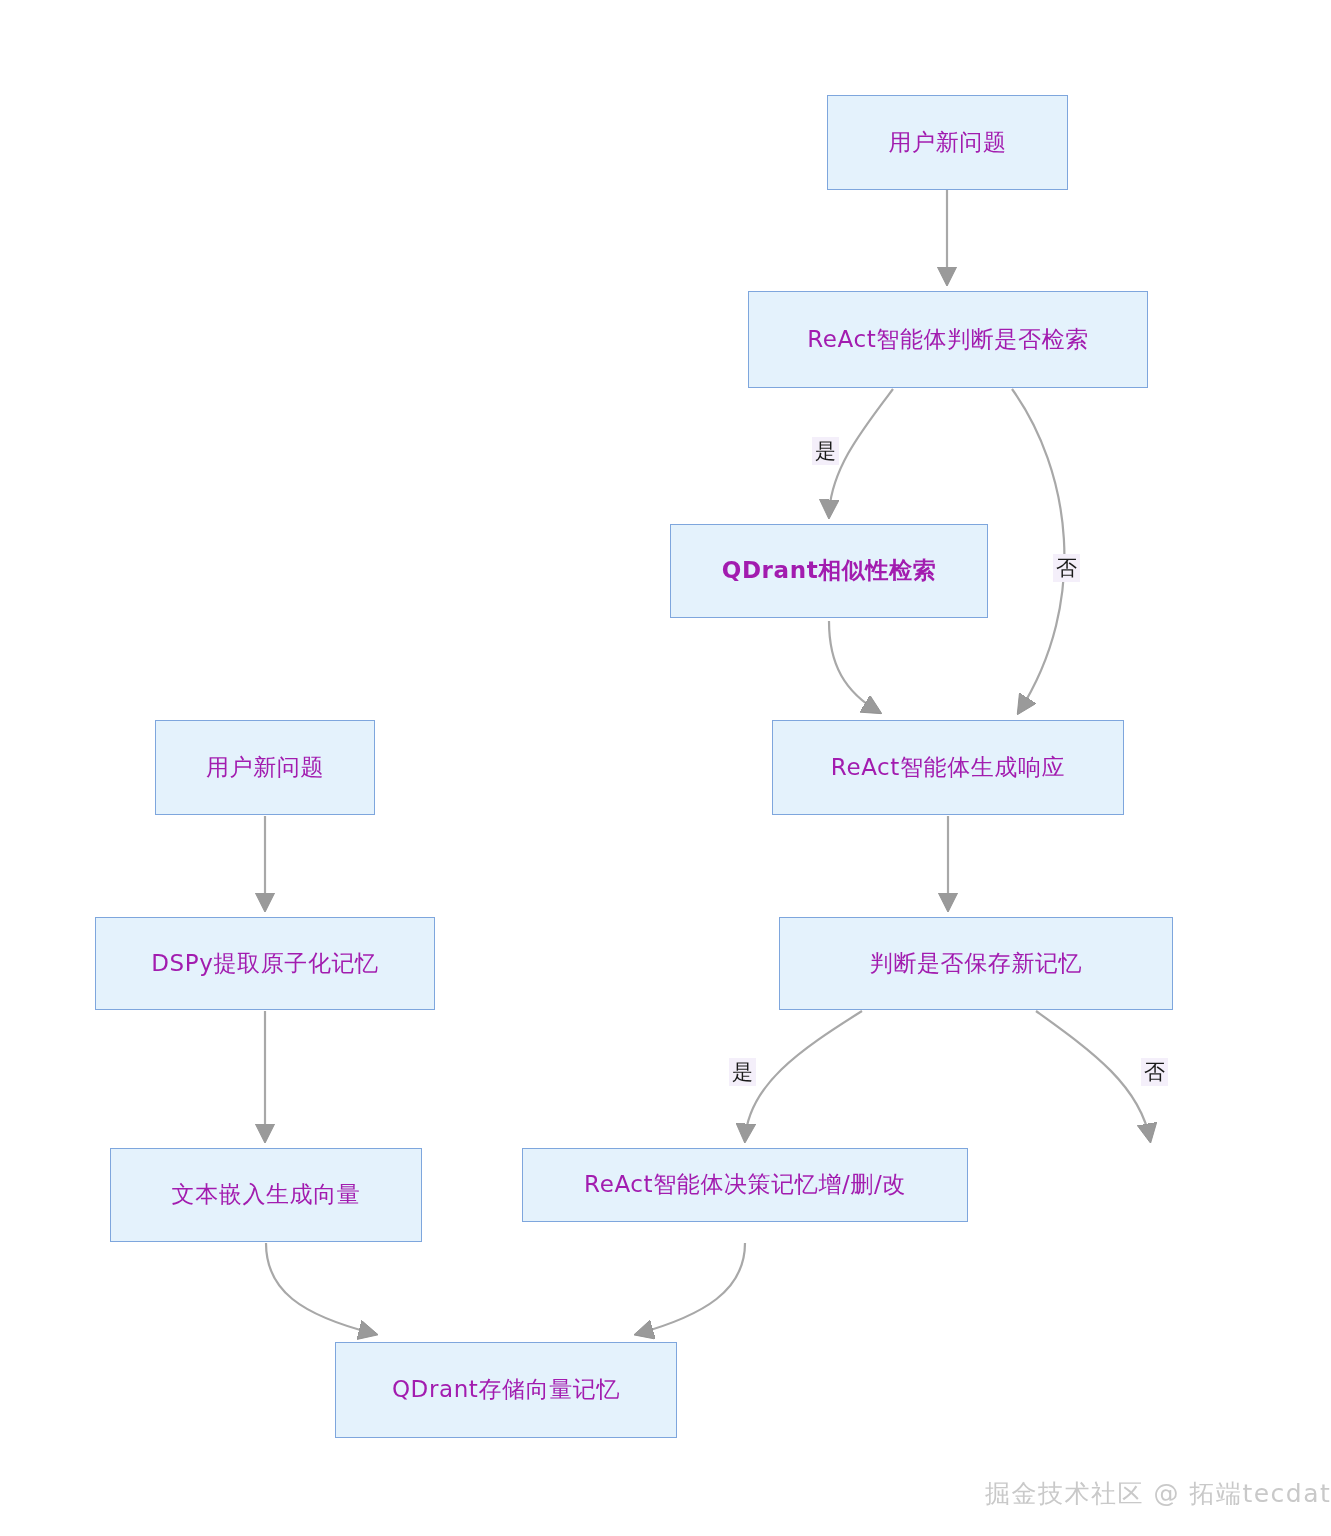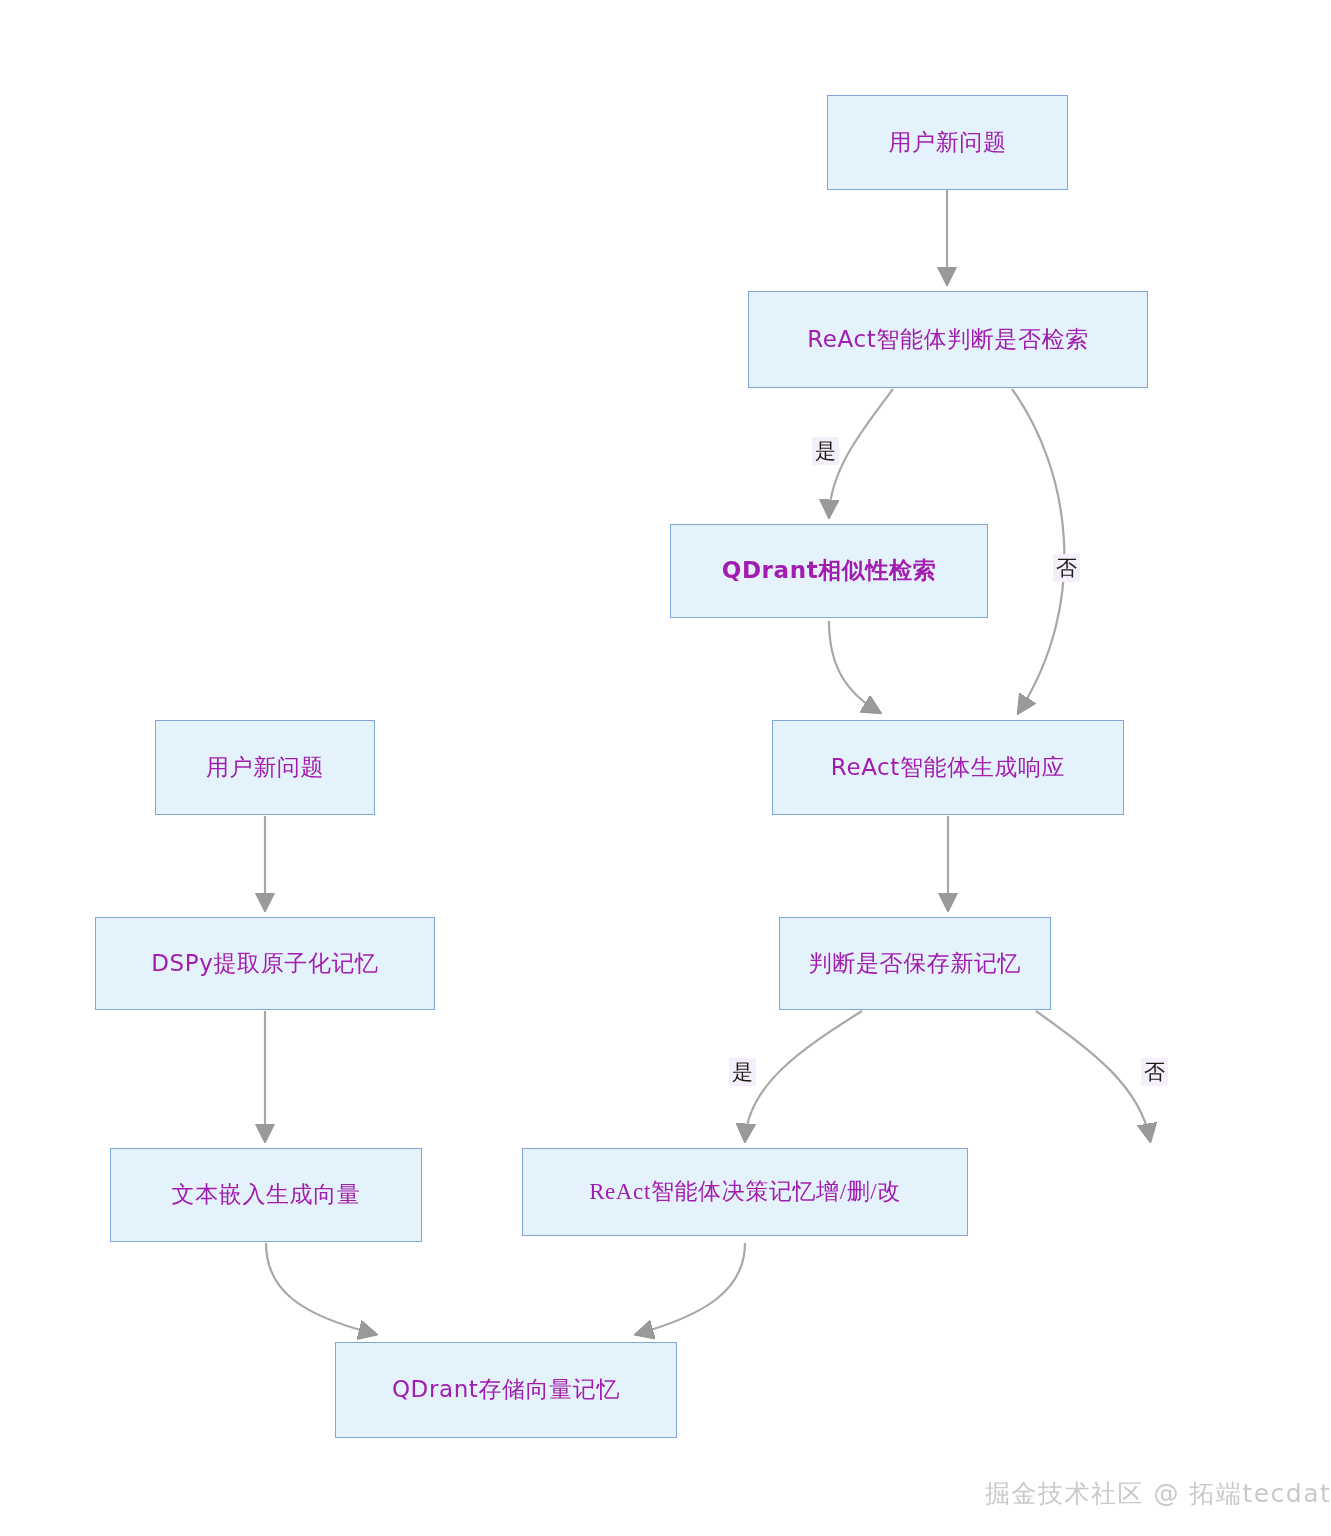--- a/index.html
+++ b/index.html
@@ -113,29 +113,29 @@
   </div>
 
   <div class="node" style="left:772px; top:720px; width:352px; height:95px;">
     <span>ReAct智能体生成响应</span>
   </div>
 
   <div class="node" style="left:95px; top:917px; width:340px; height:93px;">
     <span>DSPy提取原子化记忆</span>
   </div>
 
-  <div class="node" style="left:779px; top:917px; width:272px; height:93px;">
+  <div class="node" style="left:779px; top:917px; width:394px; height:93px;">
     <span>判断是否保存新记忆</span>
   </div>
 
   <div class="node" style="left:110px; top:1148px; width:312px; height:94px;">
     <span>文本嵌入生成向量</span>
   </div>
 
-  <div class="node" style="left:522px; top:1148px; width:446px; height:88px;font-family:Liberation Serif, serif;">
+  <div class="node" style="left:522px; top:1148px; width:446px; height:74px;">
     <span>ReAct智能体决策记忆增/删/改</span>
   </div>
 
 
   <div class="node" style="left:335px; top:1342px; width:342px; height:96px;">
     <span>QDrant存储向量记忆</span>
   </div>
 
   <div class="edge-label" style="left:812px; top:437px;">是</div>
 

